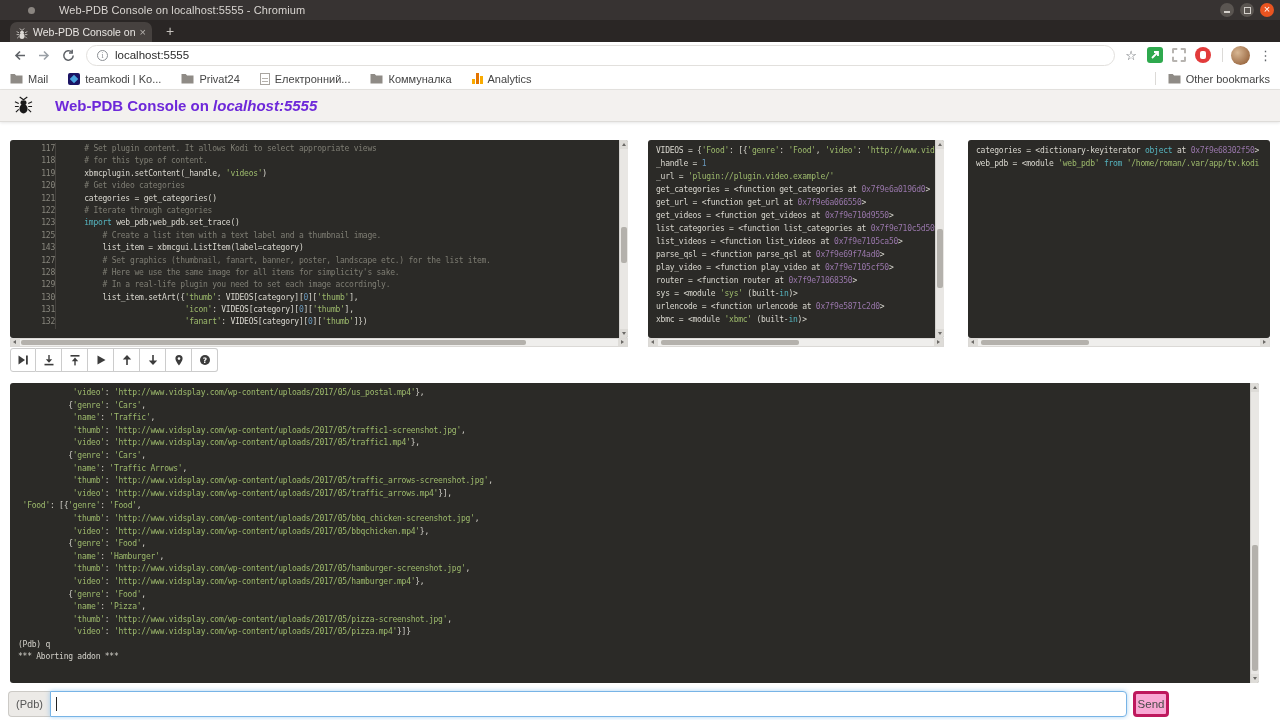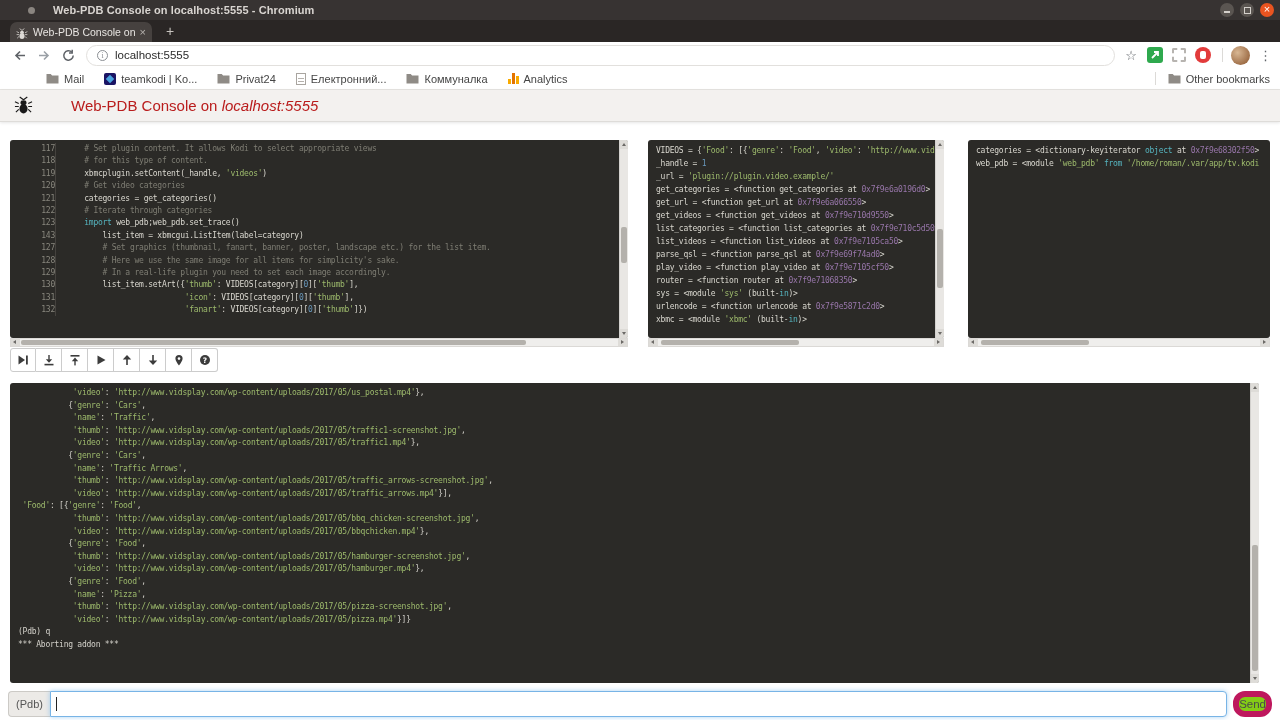--- a/index.html
+++ b/index.html
@@ -3,21 +3,21 @@
 <meta charset="utf-8">
 <style>
   * { margin:0; padding:0; box-sizing:border-box; }
   html,body { width:1280px; height:720px; overflow:hidden; background:#fff;
     font-family:"Liberation Sans", sans-serif; }
   .screen { position:relative; width:1280px; height:720px; background:#fff; overflow:hidden; }
 
   
   .titlebar { height:20px; background:#373332; display:flex; align-items:center; position:relative; }
   .win-dot { width:7px; height:7px; border-radius:50%; background:#8a8580; margin-left:28px; }
-  .win-title { color:#d9d5d1; font-size:11px; margin-left:18px; letter-spacing:.1px;font-weight:bold; }
+  .win-title { color:#d9d5d1; font-size:11px; margin-left:24px; letter-spacing:.1px; }
   .win-controls { position:absolute; right:6px; top:3px; display:flex; gap:6px; }
   .wbtn { width:14px; height:14px; border-radius:50%; background:#5a5551; display:flex; align-items:center; justify-content:center; cursor:pointer; }
   .wbtn.min::before { content:""; width:6px; height:1.5px; background:#d4d0cb; margin-top:4px;}
   .wbtn.max::before { content:""; width:5px; height:5px; border:1.2px solid #d4d0cb; }
   .wbtn.close { background:#e95420; }
   .wbtn.close::before { content:"×"; color:#fff; font-size:11px; line-height:1; margin-top:-1px; }
 
   .tabstrip { height:22px; background:#2a2625; display:flex; align-items:flex-end; }
   .tab { width:142px; height:20px; margin-left:10px; background:#46413f; border-radius:7px 7px 0 0;
     display:flex; align-items:center; padding:0 6px; cursor:pointer; }
@@ -38,37 +38,37 @@
   .ext-green { width:16px; height:16px; background:#2fa94e; border-radius:3px; }
   .ext-dashed { width:14px; height:14px; border:2px dashed #b7b4b0; border-radius:2px; }
   .ext-red { width:16px; height:16px; background:#e23b3b; border-radius:50%; }
   .ext-red i { width:6px; height:8px; background:#fff; border-radius:2px; display:block; }
   .tsep { width:1px; height:14px; background:#dcdad7; margin:0 8px 0 2px; }
   .avatar { width:19px; height:19px; border-radius:50%; cursor:pointer;
     background:radial-gradient(circle at 35% 35%, #d8b794, #9c6b44 75%); }
   .menu { color:#5f6368; font-size:13px; margin-left:9px; cursor:pointer; }
 
   .bookmarks { height:22px; background:#fff; border-bottom:1px solid #e6e4e1; display:flex; align-items:center; padding:0 10px; }
-  .bm-items { display:flex; align-items:flex-end; gap:20px;margin-left:36px; }
+  .bm-items { display:flex; align-items:flex-end; gap:20px; }
   .bm-item { display:inline-flex; align-items:center; gap:5px; font-size:11px; color:#454545; cursor:pointer; white-space:nowrap; }
   .ic-kodi { width:12px; height:12px; border-radius:2px; background:#1b1464; position:relative; display:inline-block; }
   .ic-kodi::after { content:""; position:absolute; left:3px; top:3px; width:6px; height:6px; background:#4aa3df; transform:rotate(45deg); }
   .ic-doc { width:10px; height:12px; background:#fff; border:1px solid #a9a5a0; display:inline-block;
     background-image:repeating-linear-gradient(#fff 0 2px, #b5b1ac 2px 3px); background-size:6px 9px; background-position:1px 2px; background-repeat:no-repeat; }
   .ic-chart { display:inline-flex; align-items:flex-end; gap:1px; height:11px; }
   .ic-chart i { width:3px; background:#f9ab00; display:block; }
   .ic-chart i:nth-child(1){height:5px;} .ic-chart i:nth-child(2){height:11px; background:#e37400;} .ic-chart i:nth-child(3){height:8px;}
   .bm-right { margin-left:auto; display:flex; align-items:center; }
   .bsep { width:1px; height:13px; background:#dcdad7; margin-right:12px; }
 
   
   .pageheader { position:absolute; left:0; top:90px; width:1280px; height:32px; background:#f3f1ef;
     border-bottom:1px solid #dedcd9; box-shadow:0 1px 3px rgba(0,0,0,.10); display:flex; align-items:center; }
   .bug { margin-left:14px; width:19px; height:19px; }
-  .ptitle { margin-left:38px; font-size:15px; color:#b91c1c; }
+  .ptitle { margin-left:22px; font-size:15px; color:#6d28d9;font-weight:bold; }
   .ptitle i { font-style:italic; }
 
   .panel { position:absolute; background:#2b2a27; border-radius:3px; }
 
   .mono, .cl, .crow, .ctext, .gut { font-family:"DejaVu Sans Mono", monospace; }
   .cl, .ctext, .gut { font-size:8px; letter-spacing:-0.25px; white-space:pre; }
 
   .code-panel { left:10px; top:140px; width:618px; height:198px; overflow:hidden; }
   .code-lines { position:absolute; left:0; top:3px; right:9px; bottom:0; overflow:hidden; }
   .crow { display:flex; height:12.4px; line-height:12.4px; color:#d9d7cf; }
@@ -106,28 +106,28 @@
 
   
   .debug-toolbar { position:absolute; left:10px; top:348px; display:flex; }
   .dbtn { width:26px; height:24px; background:#fff; border:1px solid #ccc; border-left:none;
     display:flex; align-items:center; justify-content:center; cursor:pointer; }
   .dbtn:first-child { border-left:1px solid #ccc; border-radius:3px 0 0 3px; }
   .dbtn:last-child { border-radius:0 3px 3px 0; }
   .dbtn svg { display:block; }
 
   
-  .prompt-row { position:absolute; left:8px; top:691px; width:1264px; height:26px; display:flex; align-items:stretch; }
+  .prompt-row { position:absolute; left:8px; top:691px; width:1161px; height:26px; display:flex; align-items:stretch; }
   .addon { flex:0 0 42px; background:#eceae7; border:1px solid #cccac6; border-right:none;
     border-radius:4px 0 0 4px; color:#555; font-size:11px; display:flex; align-items:center; justify-content:center; }
   .cmd-input { flex:1; background:#fff; border:1px solid #78b4e6; border-radius:0 4px 4px 0;
     box-shadow:0 0 5px rgba(102,175,233,.55); display:flex; align-items:center; padding-left:5px; cursor:text; }
   .caret { width:1px; height:14px; background:#222; animation:blink 1s steps(1) infinite; }
   @keyframes blink { 50% { opacity:0; } }
-  .send { flex:0 0 36px; margin-left:6px; background:#84cc16; border:6px solid #be185d; border-radius:12px;
+  .send { flex:0 0 36px; margin-left:6px; background:#f9a8d4; border:3px solid #be185d; border-radius:4px;
     color:#4a4a4a; font-size:11.5px; cursor:pointer; font-family:"Liberation Sans",sans-serif; }
 </style>
 </head>
 <body>
 
 <div class="screen">
 
   <div class="titlebar">
     <span class="win-dot"></span>
     <span class="win-title">Web-PDB Console on localhost:5555 - Chromium</span>
@@ -277,20 +277,24 @@
           <span class="gut">121</span>
           <span class="ctext">    categories = get_categories()</span>
         </div>
         <div class="crow">
           <span class="gut">122</span>
           <span class="ctext"><span class="com">    # Iterate through categories</span></span>
         </div>
         <div class="crow">
           <span class="gut">123</span>
           <span class="ctext">    <span class="kw">import</span> web_pdb;web_pdb.set_trace()</span>
+        </div>
+        <div class="crow">
+          <span class="gut">125</span>
+          <span class="ctext"><span class="com">        # Create a list item with a text label and a thumbnail image.</span></span>
         </div>
         <div class="crow">
           <span class="gut">143</span>
           <span class="ctext">        list_item = xbmcgui.ListItem(label=category)</span>
         </div>
         <div class="crow">
           <span class="gut">127</span>
           <span class="ctext"><span class="com">        # Set graphics (thumbnail, fanart, banner, poster, landscape etc.) for the list item.</span></span>
         </div>
         <div class="crow">
@@ -430,20 +434,21 @@
         <div class="cl">            <span class="str">'thumb'</span>: <span class="str">'http://www.vidsplay.com/wp-content/uploads/2017/05/traffic1-screenshot.jpg'</span>,</div>
         <div class="cl">            <span class="str">'video'</span>: <span class="str">'http://www.vidsplay.com/wp-content/uploads/2017/05/traffic1.mp4'</span>},</div>
         <div class="cl">           {<span class="str">'genre'</span>: <span class="str">'Cars'</span>,</div>
         <div class="cl">            <span class="str">'name'</span>: <span class="str">'Traffic Arrows'</span>,</div>
         <div class="cl">            <span class="str">'thumb'</span>: <span class="str">'http://www.vidsplay.com/wp-content/uploads/2017/05/traffic_arrows-screenshot.jpg'</span>,</div>
         <div class="cl">            <span class="str">'video'</span>: <span class="str">'http://www.vidsplay.com/wp-content/uploads/2017/05/traffic_arrows.mp4'</span>}],</div>
         <div class="cl"> <span class="str">'Food'</span>: [{<span class="str">'genre'</span>: <span class="str">'Food'</span>,</div>
         <div class="cl">            <span class="str">'thumb'</span>: <span class="str">'http://www.vidsplay.com/wp-content/uploads/2017/05/bbq_chicken-screenshot.jpg'</span>,</div>
         <div class="cl">            <span class="str">'video'</span>: <span class="str">'http://www.vidsplay.com/wp-content/uploads/2017/05/bbqchicken.mp4'</span>},</div>
         <div class="cl">           {<span class="str">'genre'</span>: <span class="str">'Food'</span>,</div>
+        <div class="cl">            <span class="str">'name'</span>: <span class="str">'Hamburger'</span>,</div>
         <div class="cl">            <span class="str">'thumb'</span>: <span class="str">'http://www.vidsplay.com/wp-content/uploads/2017/05/hamburger-screenshot.jpg'</span>,</div>
         <div class="cl">            <span class="str">'video'</span>: <span class="str">'http://www.vidsplay.com/wp-content/uploads/2017/05/hamburger.mp4'</span>},</div>
         <div class="cl">           {<span class="str">'genre'</span>: <span class="str">'Food'</span>,</div>
         <div class="cl">            <span class="str">'name'</span>: <span class="str">'Pizza'</span>,</div>
         <div class="cl">            <span class="str">'thumb'</span>: <span class="str">'http://www.vidsplay.com/wp-content/uploads/2017/05/pizza-screenshot.jpg'</span>,</div>
         <div class="cl">            <span class="str">'video'</span>: <span class="str">'http://www.vidsplay.com/wp-content/uploads/2017/05/pizza.mp4'</span>}]}</div>
         <div class="cl">(Pdb) q</div>
         <div class="cl">*** Aborting addon ***</div>
       </div>
     <div class="vscroll">

